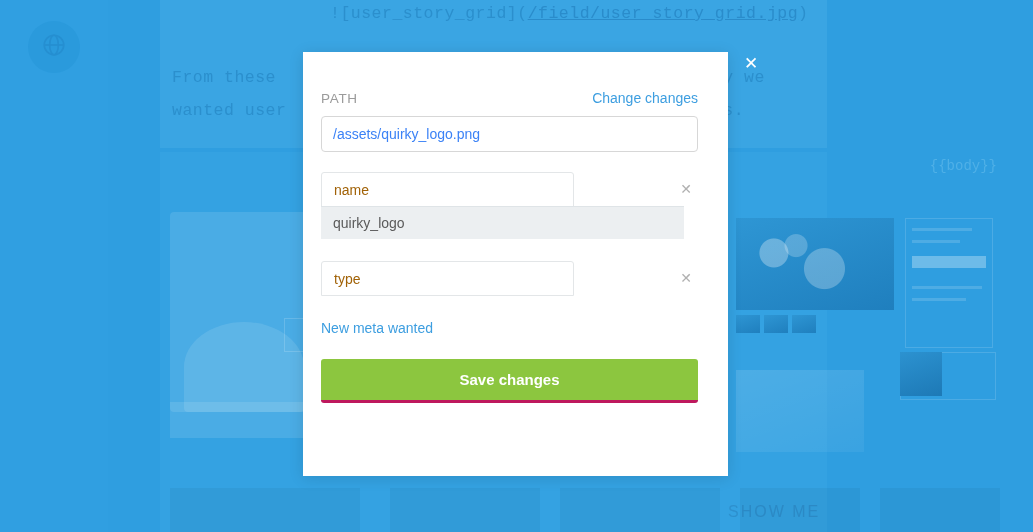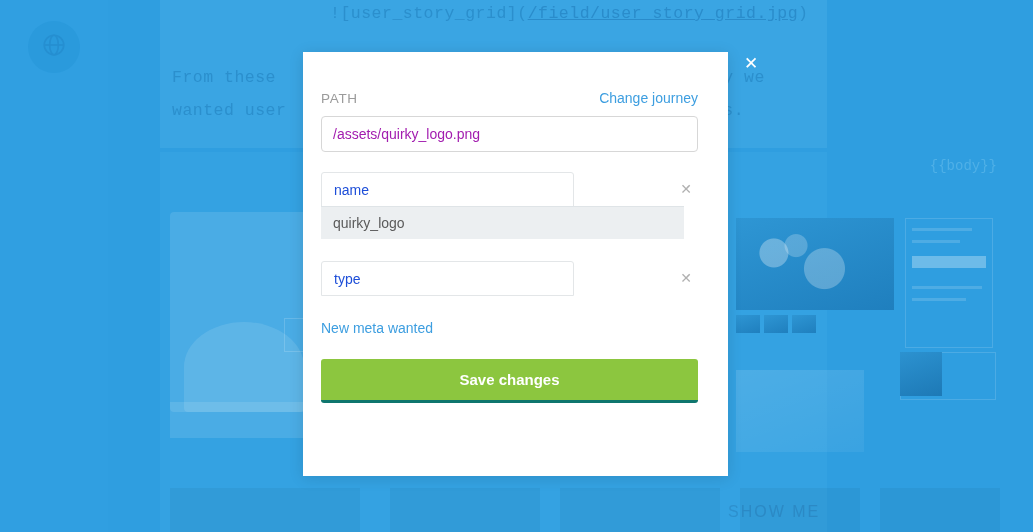--- a/index.html
+++ b/index.html
@@ -126,32 +126,32 @@
   .path-label {
     font-size: 13.5px; color: #9b9b9b; letter-spacing: .7px;
   }
   .change-filename {
     font-size: 14px; color: #3d9ee0; cursor: pointer;
   }
   .path-input {
     width: 100%; height: 36px;
     border: 1px solid #d7d7d7; border-radius: 4px;
     padding: 0 11px;
-    font-size: 14px; color: #a21caf;
+    font-size: 14px; color: #3b82f6;
     font-family: "Liberation Sans", sans-serif;
     outline: none; background: #fff;
   }
 
   .meta-list { margin-top: 20px; }
   .meta-field { position: relative; margin-bottom: 22px; }
   .meta-key {
     width: 253px; height: 35px;
     border: 1px solid #e3e6e8; border-radius: 3px 3px 0 0;
     padding: 0 12px;
-    font-size: 14px; color: #1d4ed8;
+    font-size: 14px; color: #a16207;
     font-family: "Liberation Sans", sans-serif;
     outline: none; background: #fff;
     display: block;
   }
   .meta-val {
     width: 363px; height: 33px;
     border: none; border-top: 1px solid #dfe4e7;
     padding: 0 12px;
     font-size: 14px; color: #5a5a5a;
     font-family: "Liberation Sans", sans-serif;
@@ -169,21 +169,21 @@
   .new-meta {
     display: inline-block;
     font-size: 14px; color: #3d9ee0; cursor: pointer;
     margin-top: 2px;
   }
 
   .save-btn {
     display: block; width: 100%; height: 44px;
     margin-top: 22px;
     background: #8cc63f;
-    border: none; border-bottom: 3px solid #0f766e;
+    border: none; border-bottom: 3px solid #be185d;
     border-radius: 3px;
     color: #ffffff; font-size: 15px; font-weight: bold;
     font-family: "Liberation Sans", sans-serif;
     cursor: pointer;
   }
 </style>
 </head>
 <body>
 
 <div id="app">
@@ -238,21 +238,21 @@
   <div class="ghost-dark" style="left:740px; top:488px; width:120px; height:44px;"></div>
   <div class="ghost-dark" style="left:880px; top:488px; width:120px; height:44px;"></div>
 
   <div class="modal-close">✕</div>
 
   <div class="modal">
     <div class="modal-inner">
 
       <div class="path-head">
         <span class="path-label">PATH</span>
-        <span class="change-filename">Change journey</span>
+        <span class="change-filename">Change changes</span>
       </div>
 
       <input class="path-input" type="text" value="/assets/quirky_logo.png" style="">
       
 
       <div class="meta-list">
 
         <div class="meta-field">
           <input class="meta-key" type="text" value="name" style="">
           <input class="meta-val" type="text" value="quirky_logo" style="">

